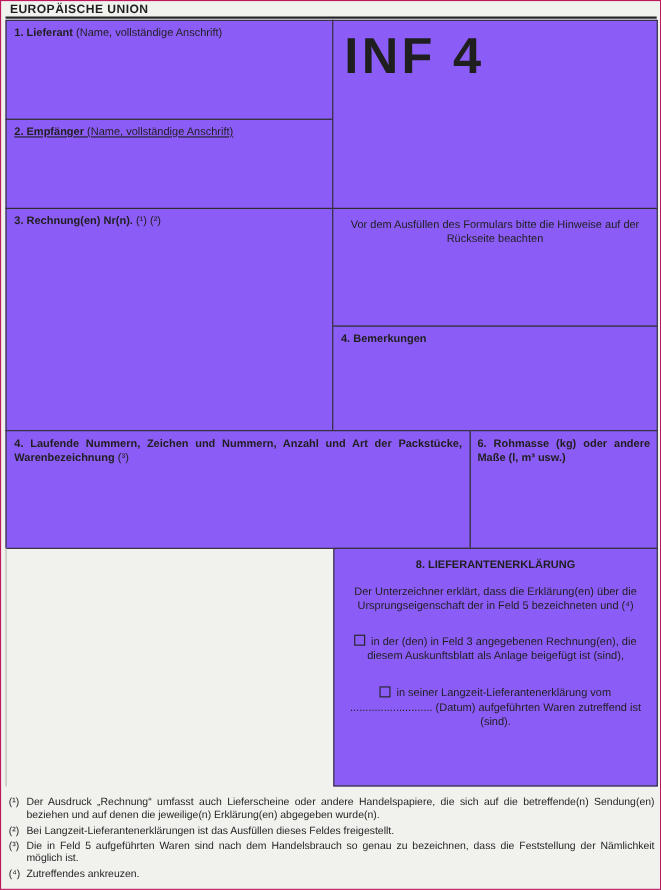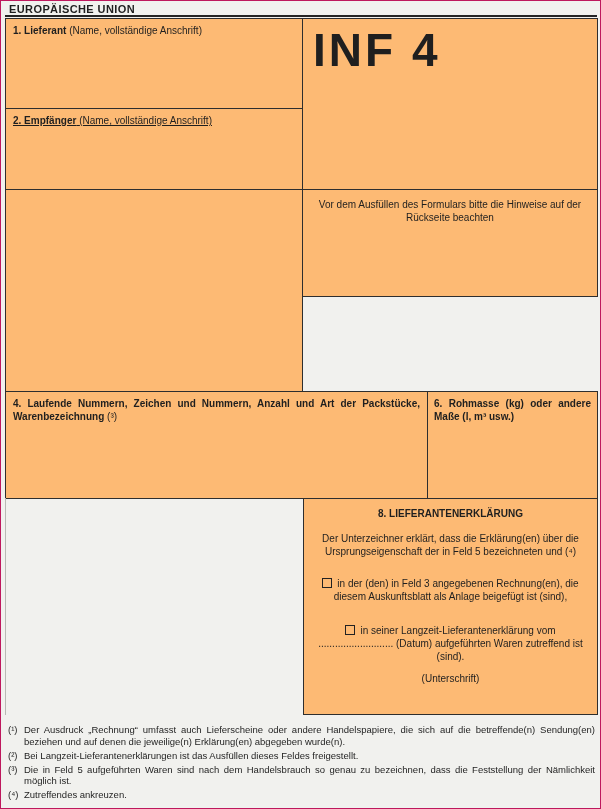--- a/index.html
+++ b/index.html
@@ -28,21 +28,21 @@
   .header-rule {
     position:absolute; left:4px; right:3px; top:14px;
     height:2px; background:#242424;
   }
 
   
   .box {
     position:absolute;
     border:1px solid #2e2e2e;
     box-sizing:border-box;
-    background:#fdba74;
+    background:#8b5cf6;
   }
   .box-label {
     padding:5px 7px 0 7px;
     font-size:10px; line-height:13px;
   }
   .input-area { position:absolute; left:0; right:0; top:20px; bottom:0; }
 
   
   .box1 { left:4px;  top:17px;  width:298px; height:91px; }
   .box2 { left:4px;  top:107px; width:298px; height:82px;text-decoration:underline; }
@@ -133,31 +133,41 @@
 
   <div class="box box2">
     <div class="box-label">
       <span class="b">2. Empfänger</span>
       <span class="hint">(Name, vollständige Anschrift)</span>
     </div>
     <div class="input-area"></div>
   </div>
 
   <div class="box box3">
+    <div class="box-label">
+      <span class="b">3. Rechnung(en) Nr(n).</span>
+      <span class="hint">(¹) (²)</span>
+    </div>
     <div class="input-area"></div>
   </div>
 
   <div class="box infbox">
     <div class="inf4-code">INF 4</div>
   </div>
 
   <div class="box noticebox">
     <div class="notice-text">Vor dem Ausfüllen des Formulars bitte die Hinweise auf der Rückseite beachten</div>
   </div>
 
+  <div class="box box4">
+    <div class="box-label">
+      <span class="b">4. Bemerkungen</span>
+    </div>
+    <div class="input-area"></div>
+  </div>
 
   <div class="box box5">
     <div class="box-label">
       <span class="b">4. Laufende Nummern, Zeichen und Nummern, Anzahl und Art der Packstücke, Warenbezeichnung</span>
       <span class="hint">(³)</span>
     </div>
     <div class="input-area" style="top:32px;"></div>
   </div>
 
   <div class="box box6">
@@ -172,21 +182,20 @@
   <div class="box box8">
     <div class="box8-inner">
       <p class="box8-title">8. LIEFERANTENERKLÄRUNG</p>
       <p class="just p-intro">Der Unterzeichner erklärt, dass die Erklärung(en) über die Ursprungseigenschaft der in Feld 5 bezeichneten und (⁴)</p>
       <p class="just p-option1">
         <span class="checkbox"></span><span>in der (den) in Feld 3 angegebenen Rechnung(en), die die­sem Auskunftsblatt als Anlage beigefügt ist (sind),</span>
       </p>
       <p class="just p-option2">
         <span class="checkbox"></span><span>in seiner Langzeit-Lieferantenerklärung vom ........................... (Datum) aufgeführten Waren zutreffend ist (sind).</span>
       </p>
-      <p class="p-sig">(Unterschrift)</p>
     </div>
   </div>
 
   <div class="footnotes">
     <div class="fn">
       <span class="fn-marker">(¹)</span>
       <span class="fn-text">Der Ausdruck „Rechnung“ umfasst auch Lieferscheine oder andere Handelspapiere, die sich auf die betreffende(n) Sendung(en) beziehen und auf denen die jeweilige(n) Erklärung(en) abgegeben wurde(n).</span>
     </div>
     <div class="fn">
       <span class="fn-marker">(²)</span>

